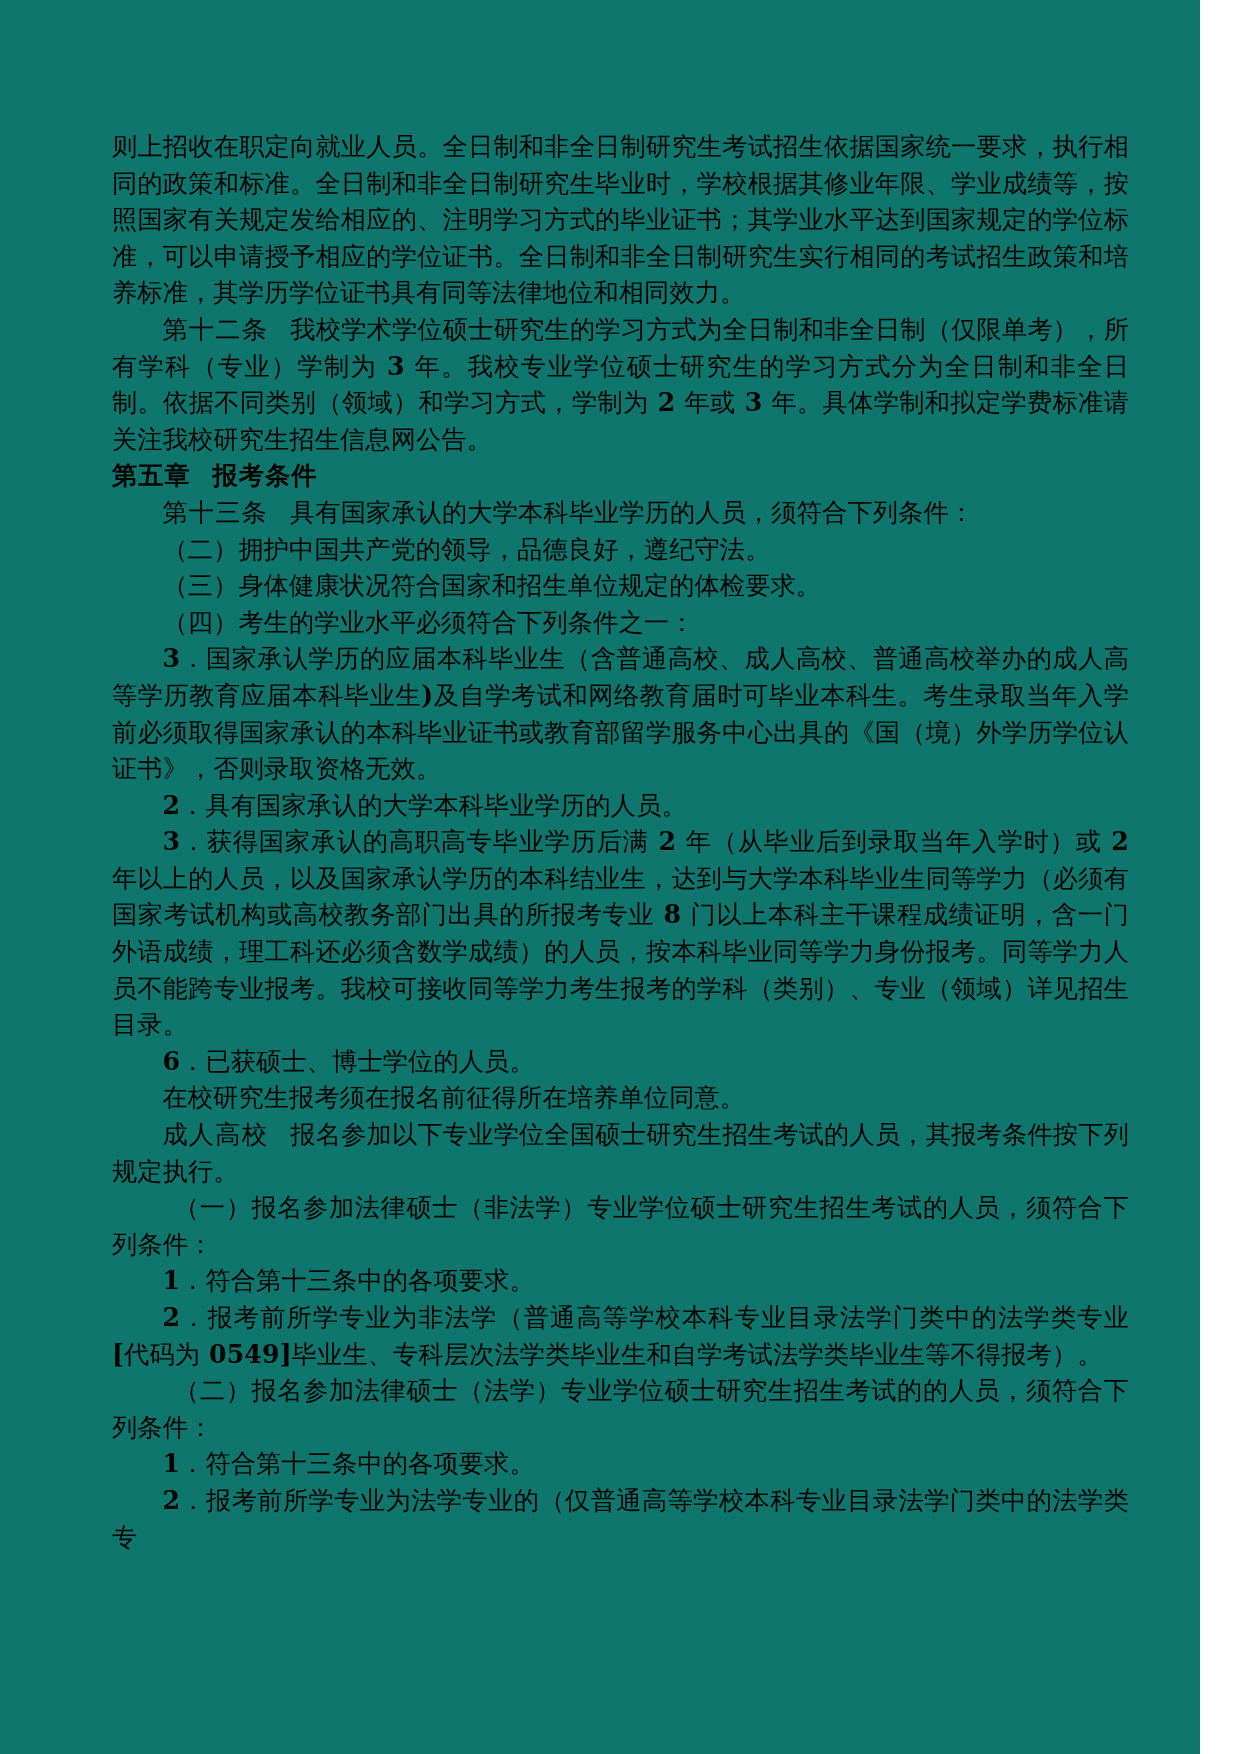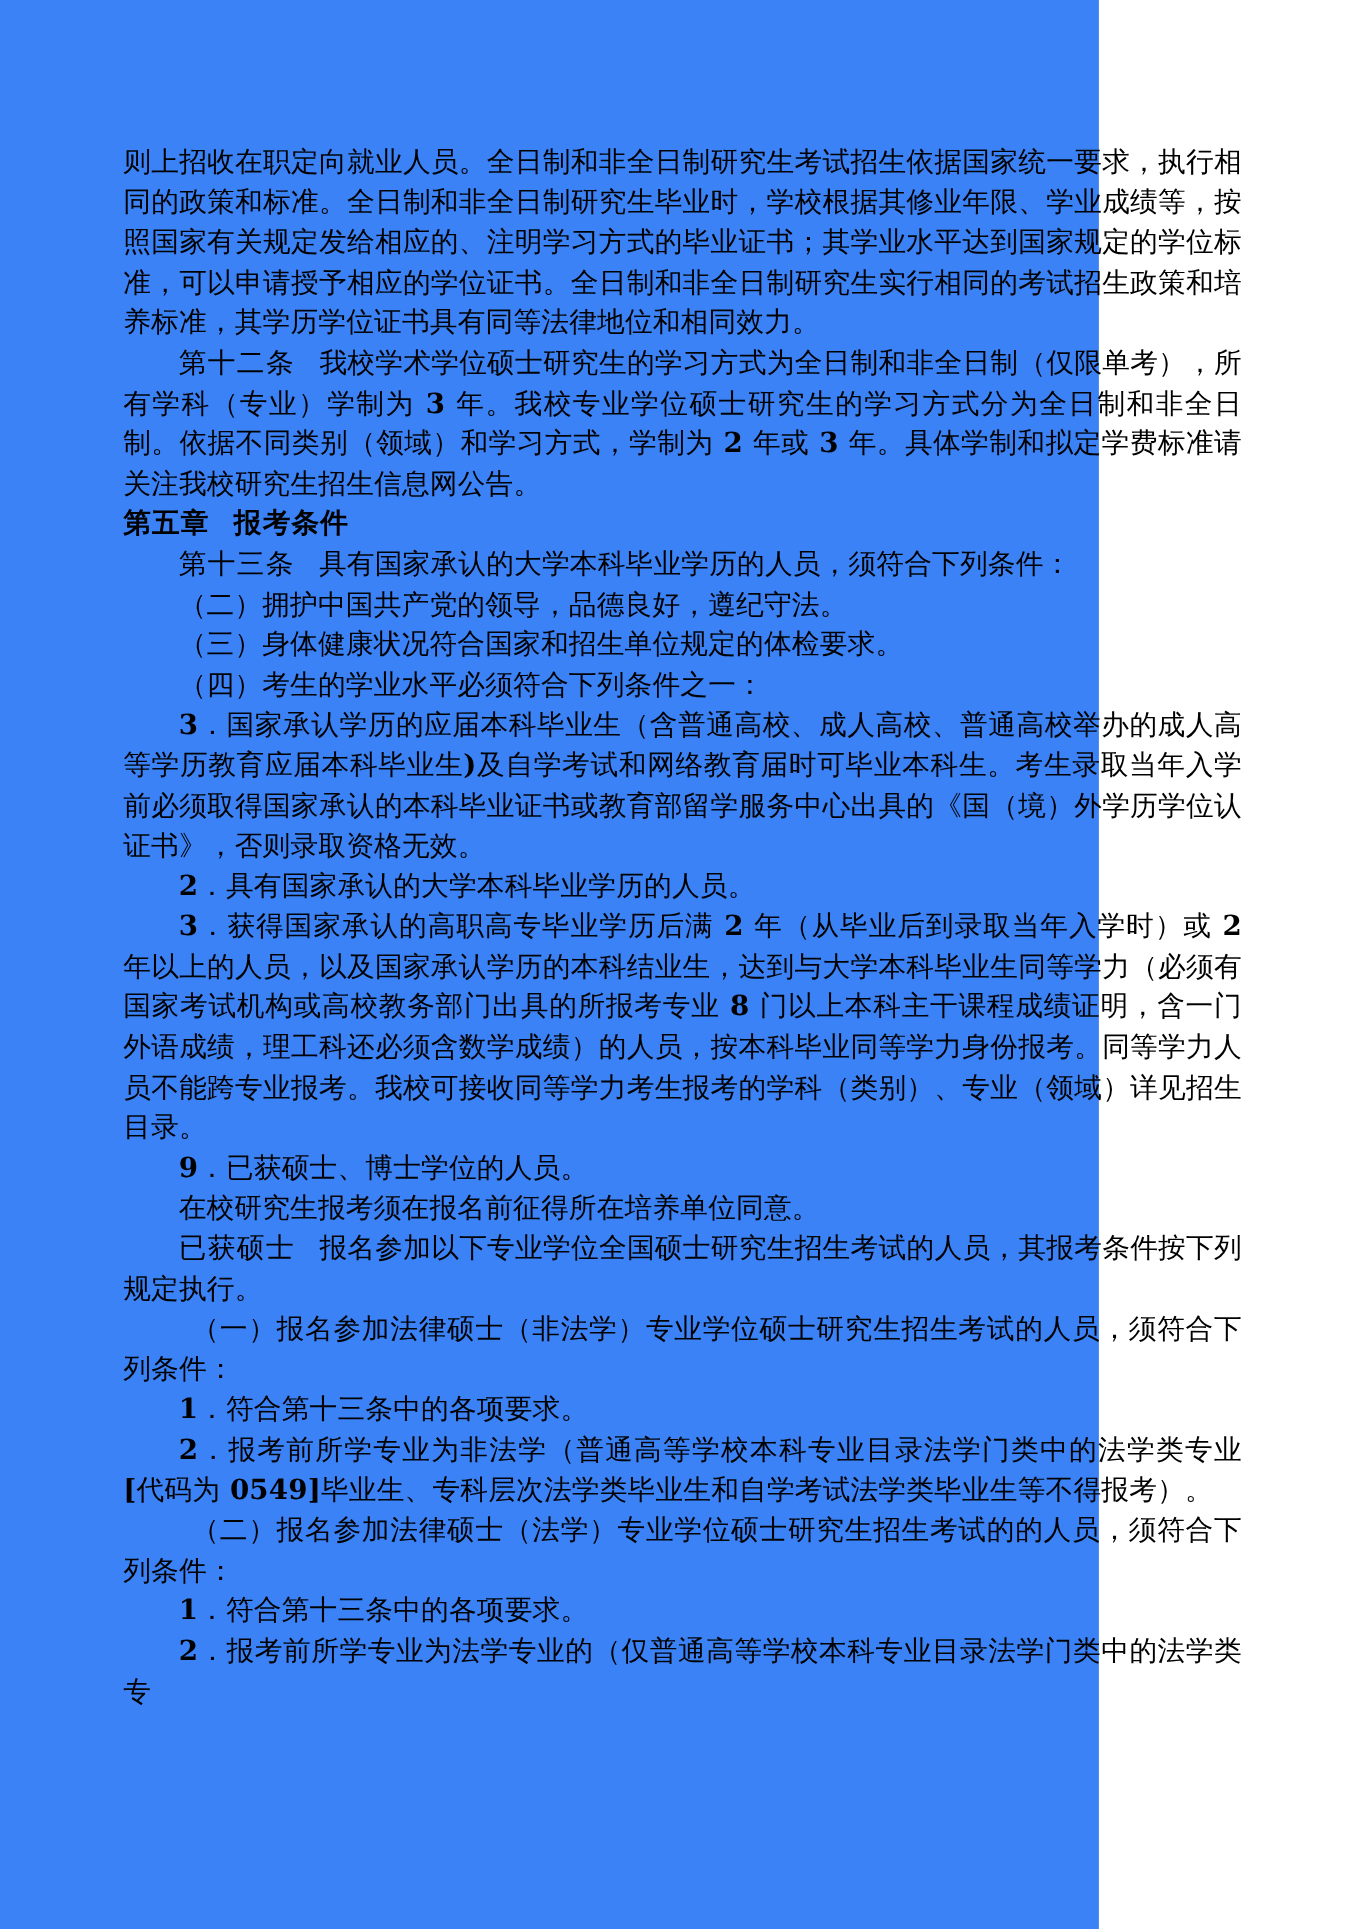--- a/index.html
+++ b/index.html
@@ -12,23 +12,23 @@
     height: 1754px;
     position: relative;
     font-family: "DejaVu Serif", "Liberation Serif", serif;
     color: #000000;
     overflow: hidden;
   }
   .page {
     position: absolute;
     left: 0;
     top: 0;
-    width: 999px;
+    width: 1200px;
     height: 1754px;
-    background: #3b82f6;
+    background: #0f766e;
   }
   .content {
     position: absolute;
     left: 112px;
     top: 128px;
     width: 1017px;
   }
   .para {
     font-size: 25.2px;
     line-height: 36.6px;
@@ -96,26 +96,26 @@
     <p class="para body-run indent-2">（三）身体健康状况符合国家和招生单位规定的体检要求。</p>
 
     <p class="para body-run indent-2">（四）考生的学业水平必须符合下列条件之一：</p>
 
     <p class="para body-run indent-2">3．国家承认学历的应届本科毕业生（含普通高校、成人高校、普通高校举办的成人高等学历教育应届本科毕业生)及自学考试和网络教育届时可毕业本科生。考生录取当年入学前必须取得国家承认的本科毕业证书或教育部留学服务中心出具的《国（境）外学历学位认证书》，否则录取资格无效。</p>
 
     <p class="para body-run indent-2">2．具有国家承认的大学本科毕业学历的人员。</p>
 
     <p class="para body-run indent-2">3．获得国家承认的高职高专毕业学历后满 2 年（从毕业后到录取当年入学时）或 2 年以上的人员，以及国家承认学历的本科结业生，达到与大学本科毕业生同等学力（必须有国家考试机构或高校教务部门出具的所报考专业 8 门以上本科主干课程成绩证明，含一门外语成绩，理工科还必须含数学成绩）的人员，按本科毕业同等学力身份报考。同等学力人员不能跨专业报考。我校可接收同等学力考生报考的学科（类别）、专业（领域）详见招生目录。</p>
 
-    <p class="para body-run indent-2">9．已获硕士、博士学位的人员。</p>
+    <p class="para body-run indent-2">6．已获硕士、博士学位的人员。</p>
 
     <p class="para body-run indent-2">在校研究生报考须在报名前征得所在培养单位同意。</p>
 
     <p class="para body-run indent-2">
-      <span class="art-label">已获硕士</span><span class="art-gap"></span><span>报名参加以下专业学位全国硕士研究生招生考试的人员，其报考条件按下列规定执行。</span>
+      <span class="art-label">成人高校</span><span class="art-gap"></span><span>报名参加以下专业学位全国硕士研究生招生考试的人员，其报考条件按下列规定执行。</span>
     </p>
 
     <p class="para body-run indent-2" style="text-indent:62px;">（一）报名参加法律硕士（非法学）专业学位硕士研究生招生考试的人员，须符合下列条件：</p>
 
     <p class="para body-run indent-2">1．符合第十三条中的各项要求。</p>
 
     <p class="para body-run indent-2">2．报考前所学专业为非法学（普通高等学校本科专业目录法学门类中的法学类专业[代码为 0549]毕业生、专科层次法学类毕业生和自学考试法学类毕业生等不得报考）。</p>
 
     <p class="para body-run indent-2" style="text-indent:62px;">（二）报名参加法律硕士（法学）专业学位硕士研究生招生考试的的人员，须符合下列条件：</p>
 

